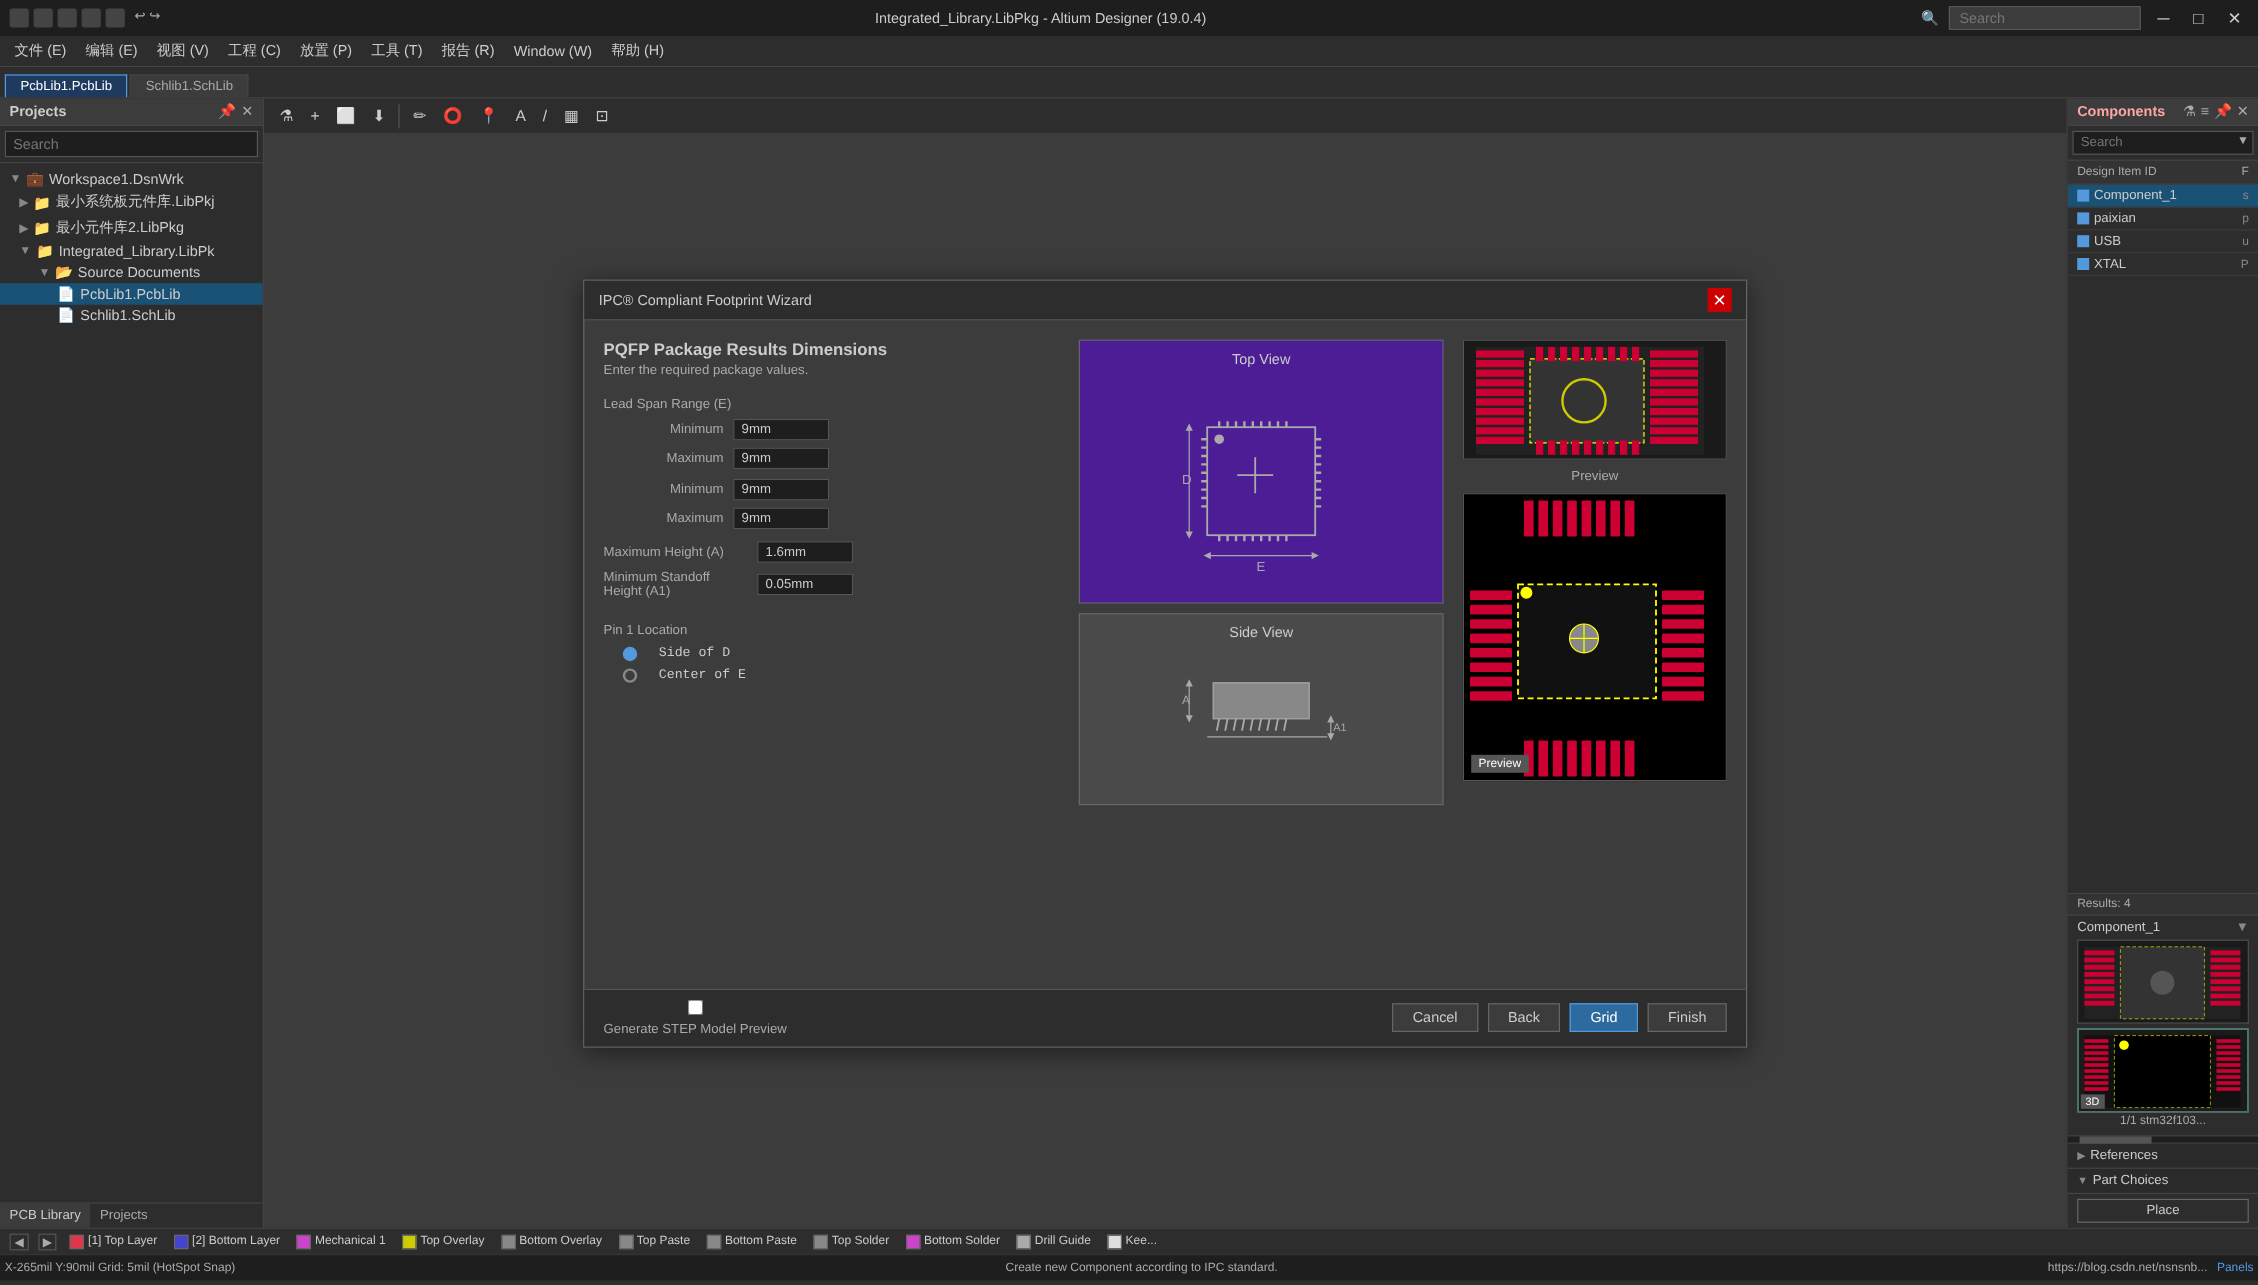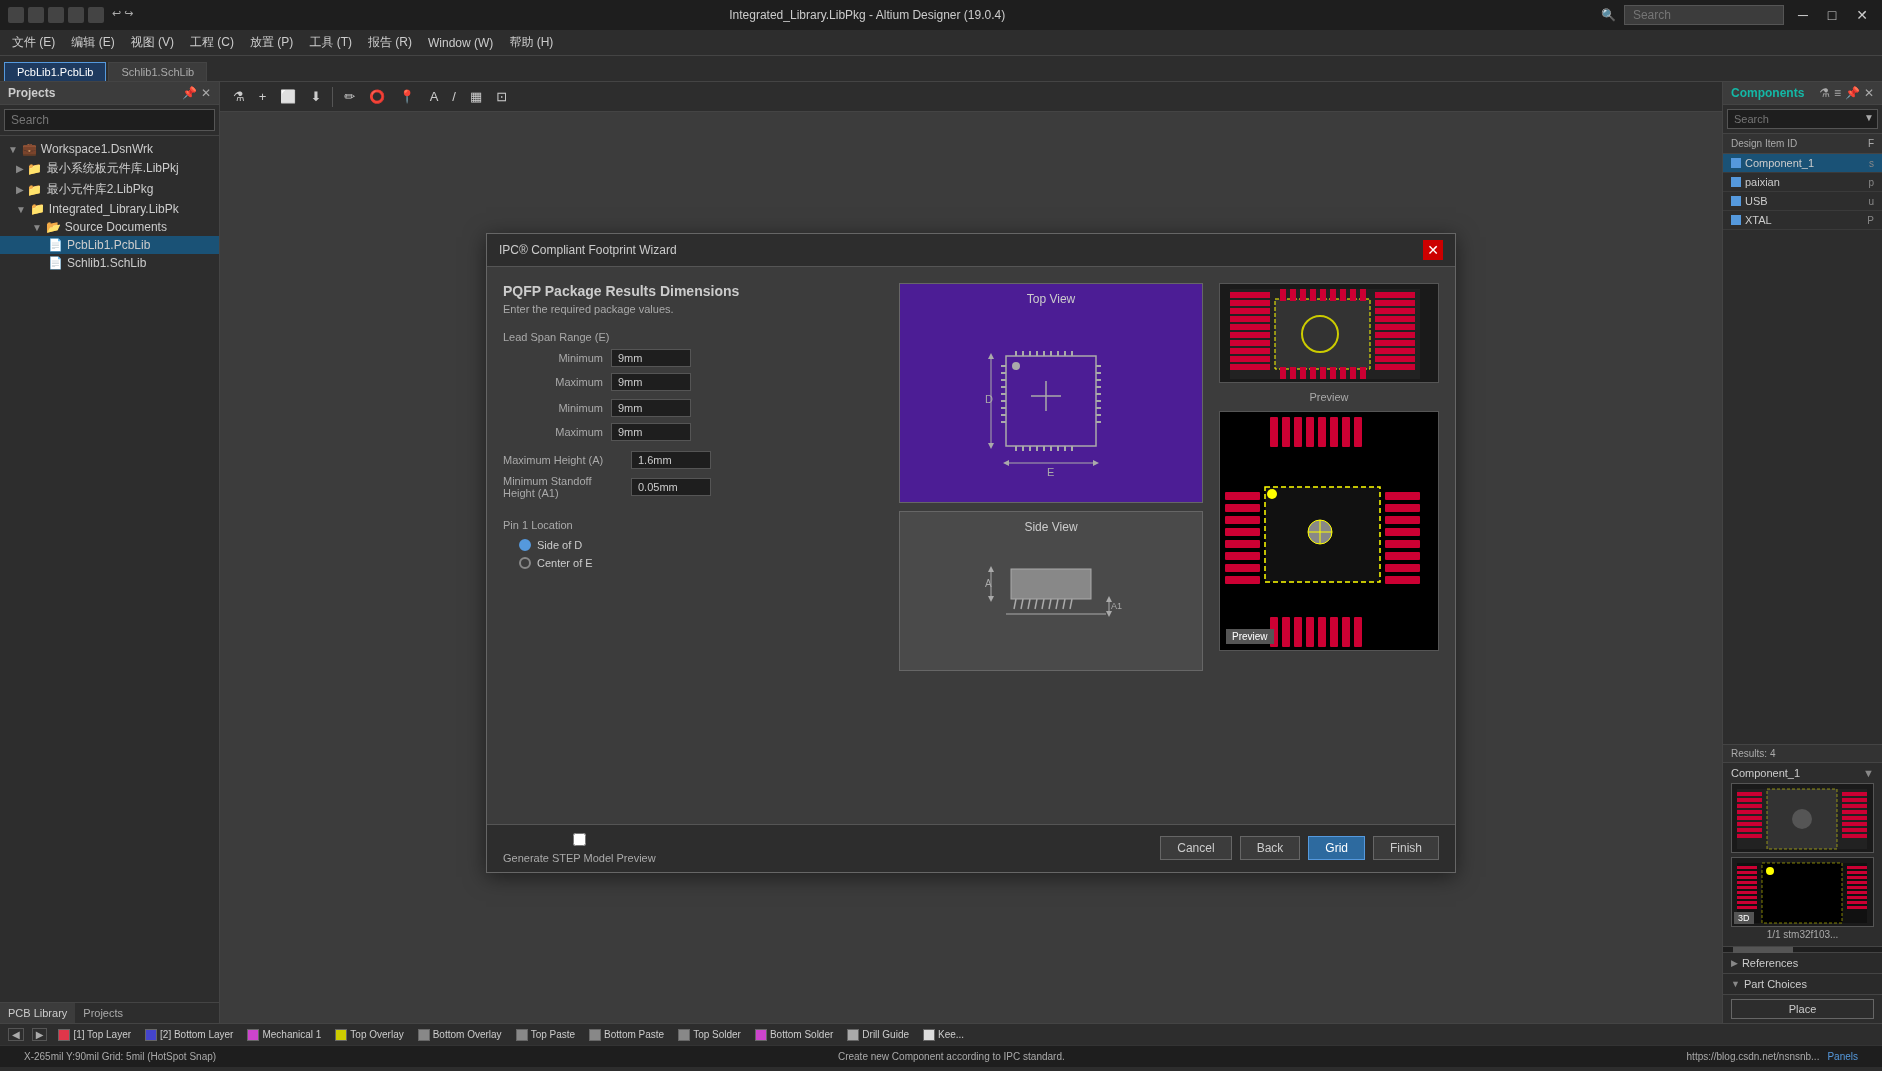--- a/index.html
+++ b/index.html
@@ -65,21 +65,21 @@
     .dialog-section-title { font-size: 14px; font-weight: bold; color: #ccc; margin-bottom: 4px; }
     .dialog-section-sub { font-size: 11px; color: #aaa; margin-bottom: 16px; }
     .form-row { display: flex; align-items: center; margin-bottom: 6px; gap: 8px; }
     .form-label { color: #aaa; font-size: 11px; width: 120px; text-align: left; }
     .form-sublabel { color: #aaa; font-size: 11px; width: 60px; text-align: right; }
     .form-input { background: #1e1e1e; border: 1px solid #555; color: #ccc; padding: 2px 6px; font-size: 11px; width: 80px; }
 
     .pin-location { margin-top: 20px; }
     .pin-location-title { color: #aaa; font-size: 11px; margin-bottom: 8px; }
     .radio-group { display: flex; flex-direction: column; gap: 6px; padding-left: 16px; }
-    .radio-item { display: flex; align-items: center; gap: 6px; font-size: 11px; color: #ccc; cursor: pointer; }
+    .radio-item { display: flex; align-items: center; gap: 18px; font-size: 11px; color: #ccc; cursor: pointer; font-family: Liberation Mono, monospace; }
     .radio-circle { width: 12px; height: 12px; border-radius: 50%; border: 2px solid #888; background: transparent; display: inline-block; }
     .radio-circle.selected { background: #5599dd; border-color: #5599dd; }
 
     
     .diagram-area { flex: 1; display: flex; flex-direction: column; gap: 8px; }
     .top-view-box { background: #4c1d95; border: 1px solid #666; height: 220px; position: relative; display: flex; align-items: center; justify-content: center; }
     .view-label { position: absolute; top: 8px; left: 50%; transform: translateX(-50%); color: #ccc; font-size: 12px; }
     .side-view-box { background: #4a4a4a; border: 1px solid #666; height: 160px; position: relative; display: flex; align-items: center; justify-content: center; }
 
     
@@ -92,21 +92,21 @@
     
     .dialog-footer { padding: 8px 16px; display: flex; align-items: center; justify-content: space-between; border-top: 1px solid #555; background: #2d2d2d; }
     .dialog-footer-left { display: flex; align-items: center; gap: 6px; font-size: 11px; color: #aaa; flex-direction: column; }
     .dialog-footer-right { display: flex; gap: 8px; align-items: center; }
     .dialog-btn { background: #3c3c3c; border: 1px solid #666; color: #ccc; padding: 4px 16px; cursor: pointer; font-size: 12px; }
     .dialog-btn.primary { background: #2d6a9f; border-color: #5599dd; color: #fff; }
 
     
     .right-panel { width: 160px; background: #2d2d2d; border-left: 1px solid #444; display: flex; flex-direction: column; }
     .right-panel-header { background: #3c3c3c; padding: 4px 8px; display: flex; align-items: center; justify-content: space-between; border-bottom: 1px solid #444; }
-    .right-panel-title { font-size: 12px; font-weight: bold; color: #14b8a6; text-align: right; }
+    .right-panel-title { font-size: 12px; font-weight: bold; color: #fca5a5; text-align: right; }
 
     .components-search { padding: 4px; border-bottom: 1px solid #444; position: relative; }
     .components-search input { width: 100%; background: #1e1e1e; border: 1px solid #555; color: #ccc; padding: 3px 24px 3px 6px; font-size: 11px; }
     .search-dropdown { position: absolute; right: 8px; top: 7px; color: #aaa; font-size: 10px; cursor: pointer; }
 
     .design-item-header { padding: 4px 8px; font-size: 10px; color: #aaa; background: #333; border-bottom: 1px solid #444; display: flex; justify-content: space-between; }
     .component-list { flex: 1; overflow-y: auto; }
     .component-item { padding: 3px 8px; cursor: pointer; color: #ccc; font-size: 11px; display: flex; align-items: center; gap: 4px; border-bottom: 1px solid #3a3a3a; }
     .component-item.selected { background: #1a5276; }
     .comp-icon { width: 10px; height: 10px; background: #5599dd; display: inline-block; }
@@ -120,21 +120,21 @@
     .badge-3d-small { position: absolute; bottom: 2px; left: 2px; background: #555; color: #fff; font-size: 9px; padding: 1px 4px; }
     .comp-nav { font-size: 10px; color: #aaa; text-align: center; padding: 2px; }
 
     
     .bottom-bar { background: #2d2d2d; height: 22px; display: flex; align-items: center; padding: 0 8px; border-top: 1px solid #444; gap: 8px; font-size: 10px; color: #ccc; overflow: hidden; }
     .layer-btn { display: flex; align-items: center; gap: 3px; cursor: pointer; padding: 1px 3px; }
     .layer-color { width: 12px; height: 12px; display: inline-block; border: 1px solid #666; }
     .nav-arrow { background: none; border: 1px solid #555; color: #aaa; padding: 0 3px; cursor: pointer; font-size: 10px; }
 
     
-    .status-bar { background: #1e1e1e; height: 22px; display: flex; align-items: center; justify-content: space-between; padding: 0 24px; font-size: 10px; color: #aaa; border-top: 1px solid #333; }
+    .status-bar { background: #1e1e1e; height: 22px; display: flex; align-items: center; justify-content: space-between; padding: 0 4px; font-size: 10px; color: #aaa; border-top: 1px solid #333; }
     
     
     .section-collapse { padding: 4px 8px; background: #2a2a2a; border-top: 1px solid #444; cursor: pointer; display: flex; align-items: center; gap: 4px; font-size: 11px; color: #ccc; }
     .section-collapse .arrow { font-size: 9px; color: #888; }
     
     
     .place-area { padding: 4px 8px; border-top: 1px solid #444; }
     .place-btn { width: 100%; background: none; border: 1px solid #666; color: #ccc; padding: 3px; cursor: pointer; font-size: 11px; }
   </style>
 </head>

